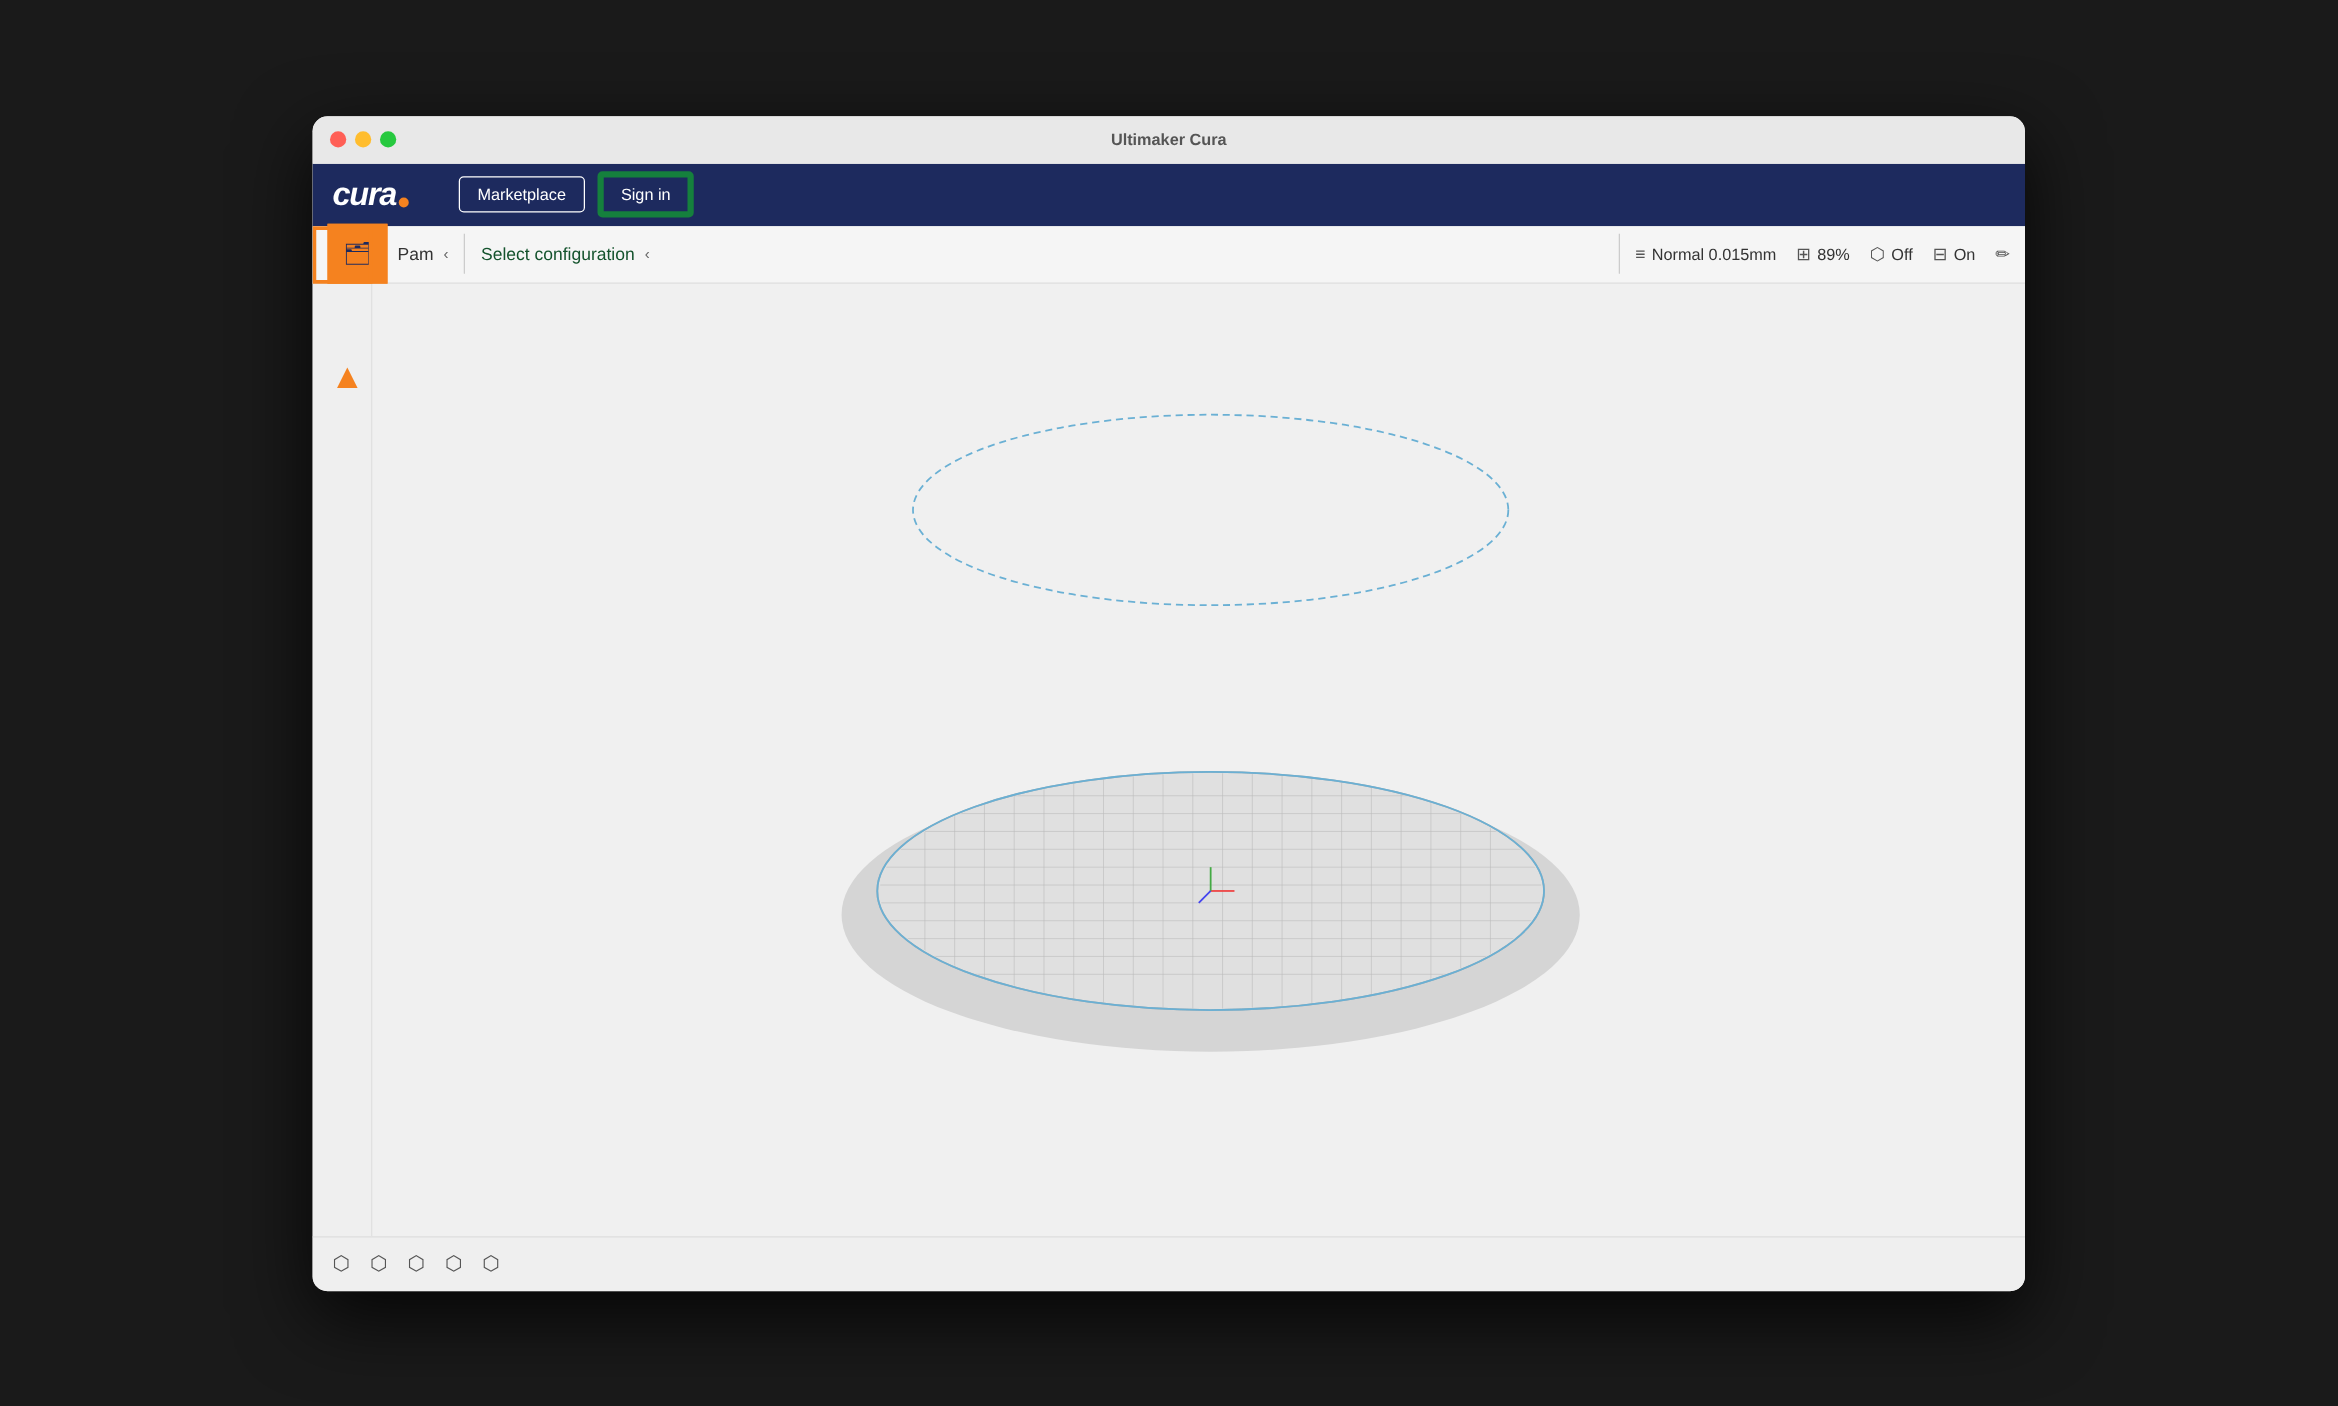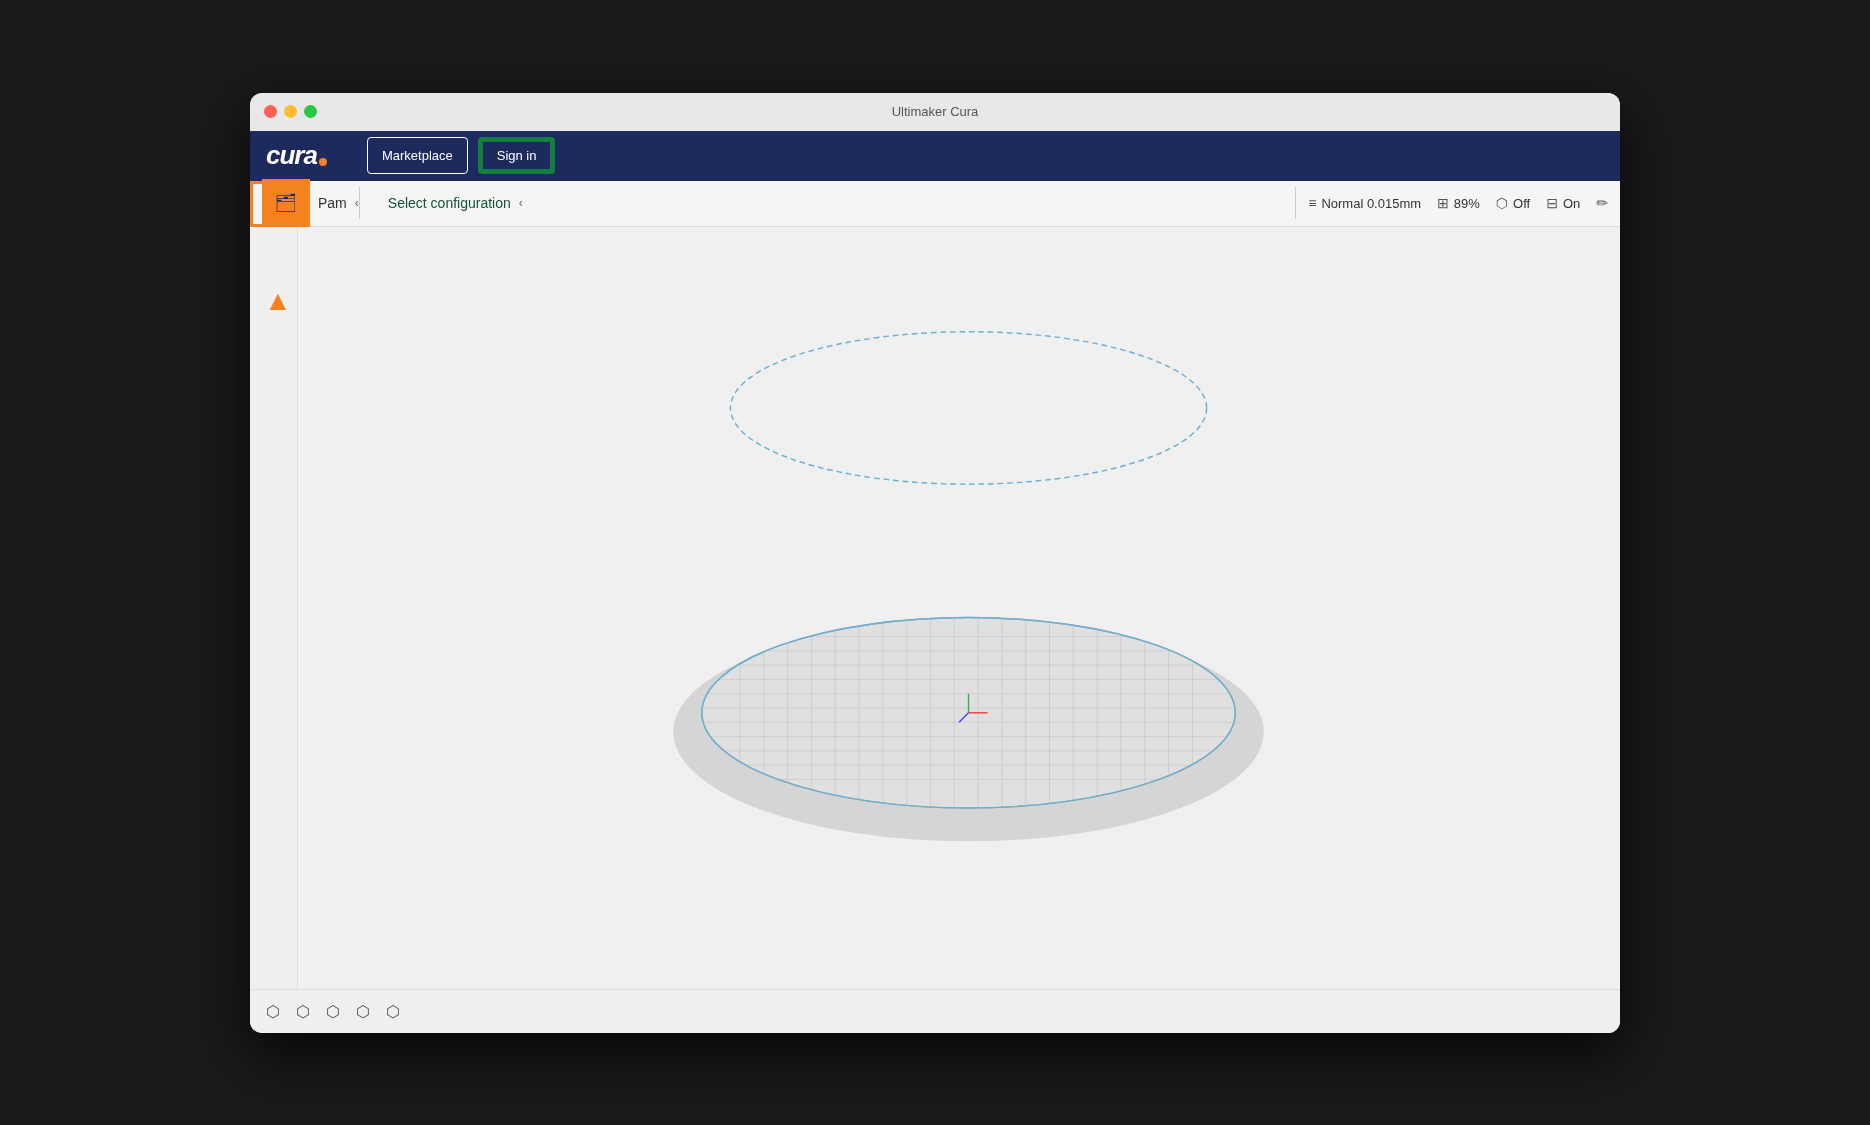--- a/index.html
+++ b/index.html
@@ -31,21 +31,21 @@
       display: flex;
       align-items: center;
       justify-content: center;
       position: relative;
       border-radius: 12px 12px 0 0;
     }
 
     .title-bar-title {
       font-size: 13px;
       color: #555;
-      font-weight: 400;
+      font-weight: 700;
     }
 
     .window-controls {
       position: absolute;
       left: 14px;
       display: flex;
       gap: 7px;
     }
 
     .control-btn {
@@ -108,20 +108,21 @@
     }
 
     .nav-tab.active {
       background: white;
       color: #1d2a5e;
     }
 
     .menu-actions {
       display: flex;
       gap: 10px;
+      align-items: center;
     }
 
     .btn-marketplace {
       background: transparent;
       border: 1px solid white;
       color: white;
       padding: 6px 14px;
       font-size: 13px;
       border-radius: 4px;
       cursor: pointer;
@@ -162,21 +163,22 @@
 
     .file-icon {
       color: #1d2a5e;
       font-size: 18px;
     }
 
     .printer-section {
       display: flex;
       align-items: center;
       border-right: 1px solid #ccc;
-      margin-right: 28px;
+      padding-right: 12px;
+      margin-right: 13px;
       height: 32px;
     }
 
     .printer-name {
       font-size: 14px;
       font-weight: 500;
       color: #333;
     }
 
     .chevron {

